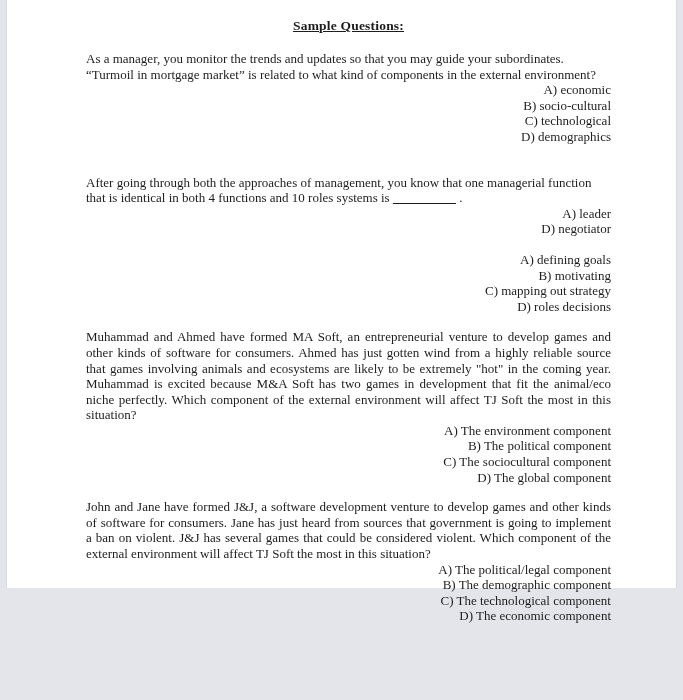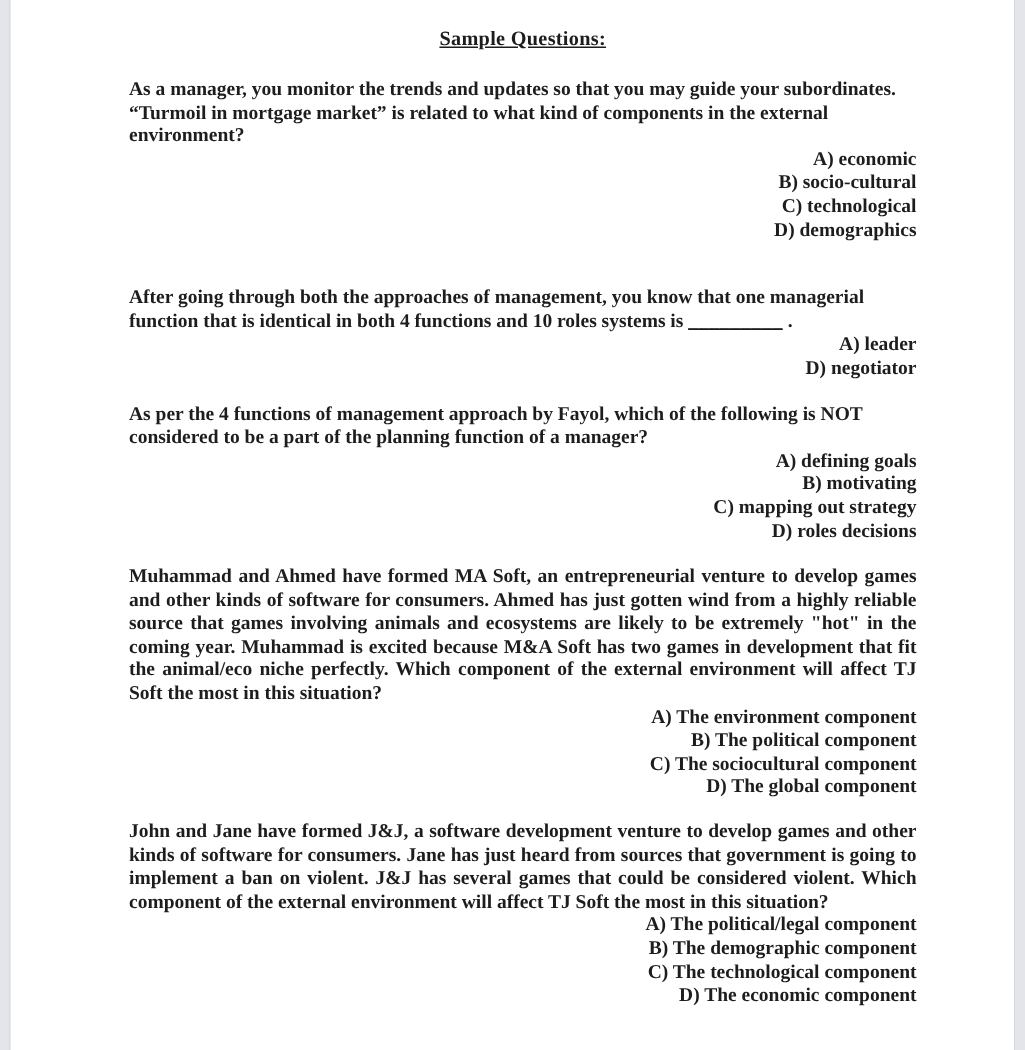--- a/index.html
+++ b/index.html
@@ -19,21 +19,21 @@
     width: 683px;
     height: 700px;
     background: #e4e5ea;
   }
   
   .page-sheet {
     position: absolute;
     left: 6px;
     top: 0;
     width: 671px;
-    height: 700px;
+    height: 588px;
     background: #ffffff;
     box-sizing: border-box;
   }
   .page-sheet::before {
     content: "";
     position: absolute;
     left: 0; top: 0;
     width: 1px; height: 100%;
     background: #d9dade;
   }
@@ -56,21 +56,20 @@
     text-align: center;
     font-weight: bold;
     font-size: 13.5px;
     text-decoration: underline;
     letter-spacing: 0.2px;
     margin: 0 0 17px 0;
     line-height: 16px;
   }
   .question-block {
     margin: 0;
-    font-weight: bold;
   }
   .q-stem {
     font-size: 13px;
     line-height: 15.6px;
     margin: 0;
     text-align: left;
   }
   .q-stem.justify {
     text-align: justify;
     text-justify: inter-word;
@@ -120,21 +119,20 @@
         <p class="q-stem"><span>After going through both the approaches of management, you know that one managerial function that is identical in both 4 functions and 10 roles systems is </span><span class="blank-fill">_________</span><span> .</span></p>
         <ul class="q-options">
           <li>A) leader</li>
           <li>D) negotiator</li>
         </ul>
       </div>
 
       <div class="gap-md"></div>
 
       <div class="question-block">
-        <p class="q-stem">As per the 4 functions of management approach by Fayol, which of the following is NOT considered to be a part of the planning function of a manager?</p>
         <ul class="q-options">
           <li>A) defining goals</li>
           <li>B) motivating</li>
           <li>C) mapping out strategy</li>
           <li>D) roles decisions</li>
         </ul>
       </div>
 
       <div class="gap-md"></div>
 

